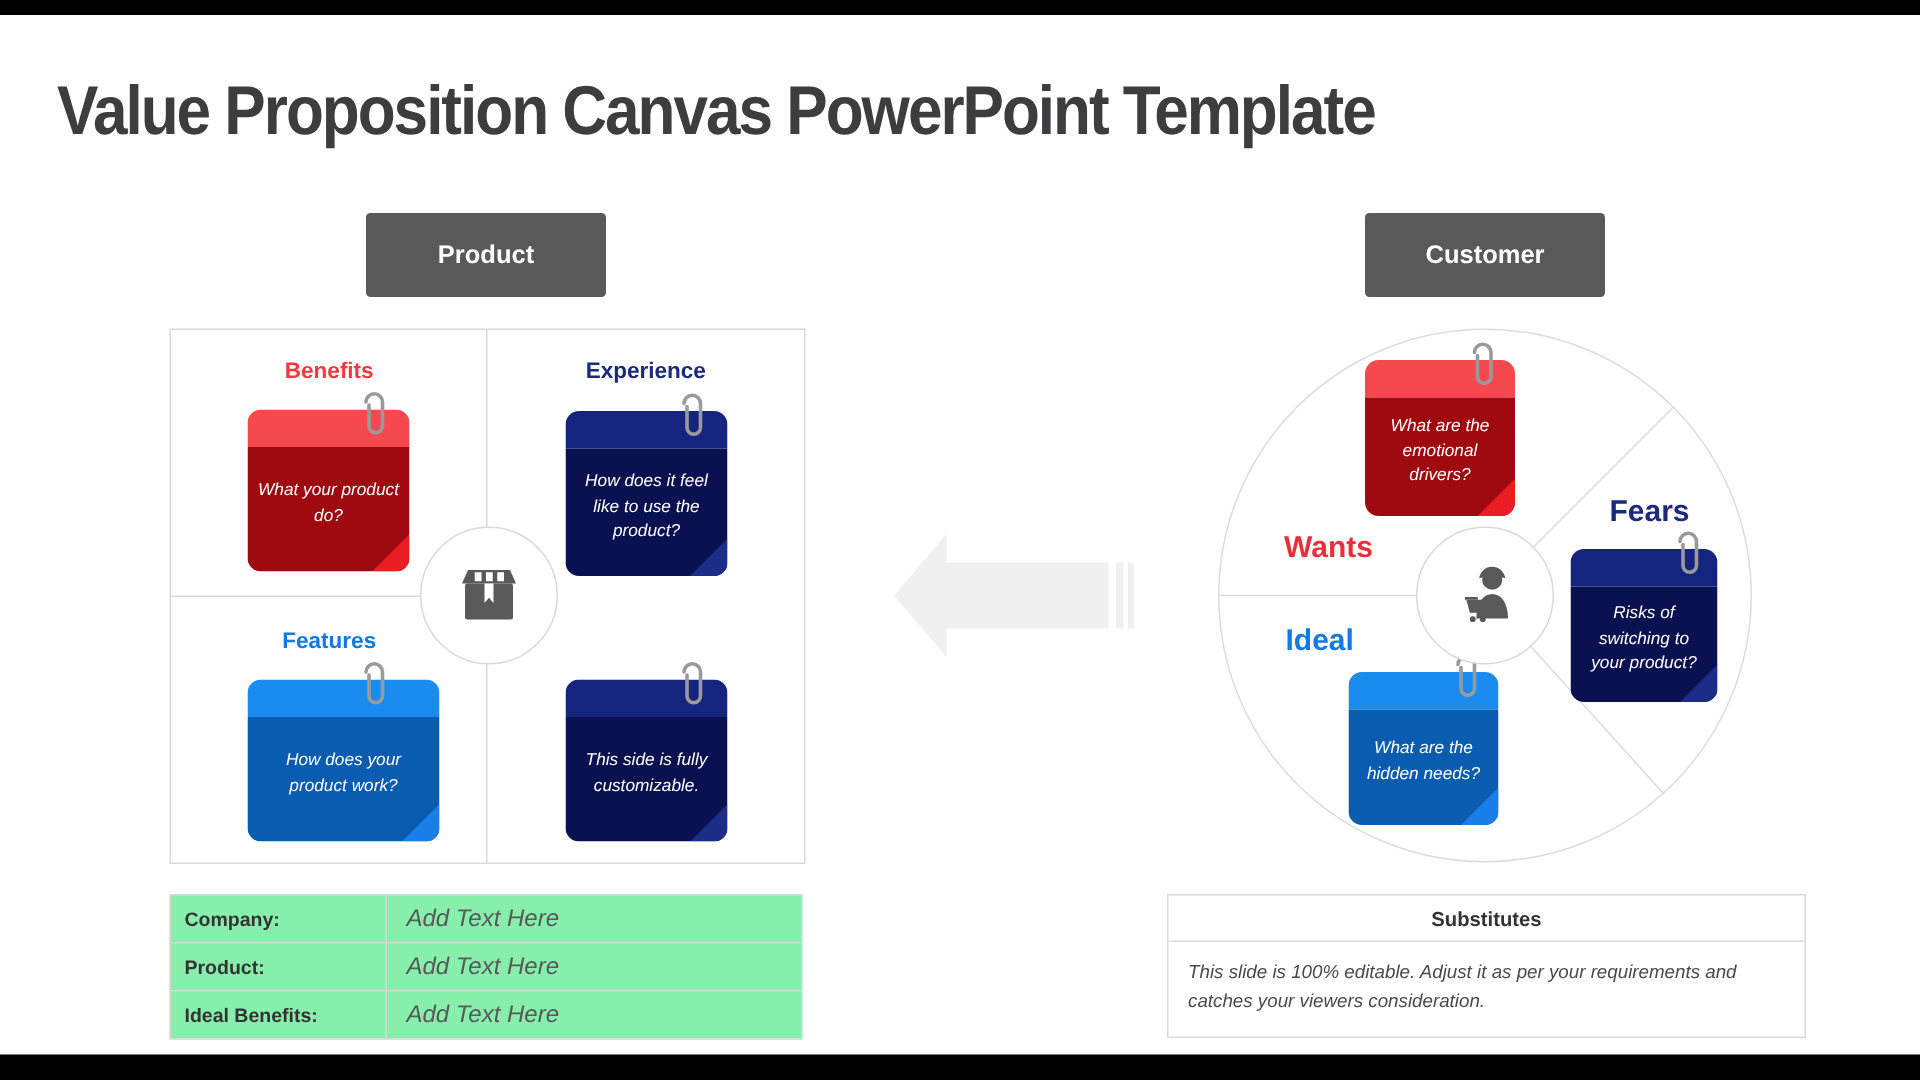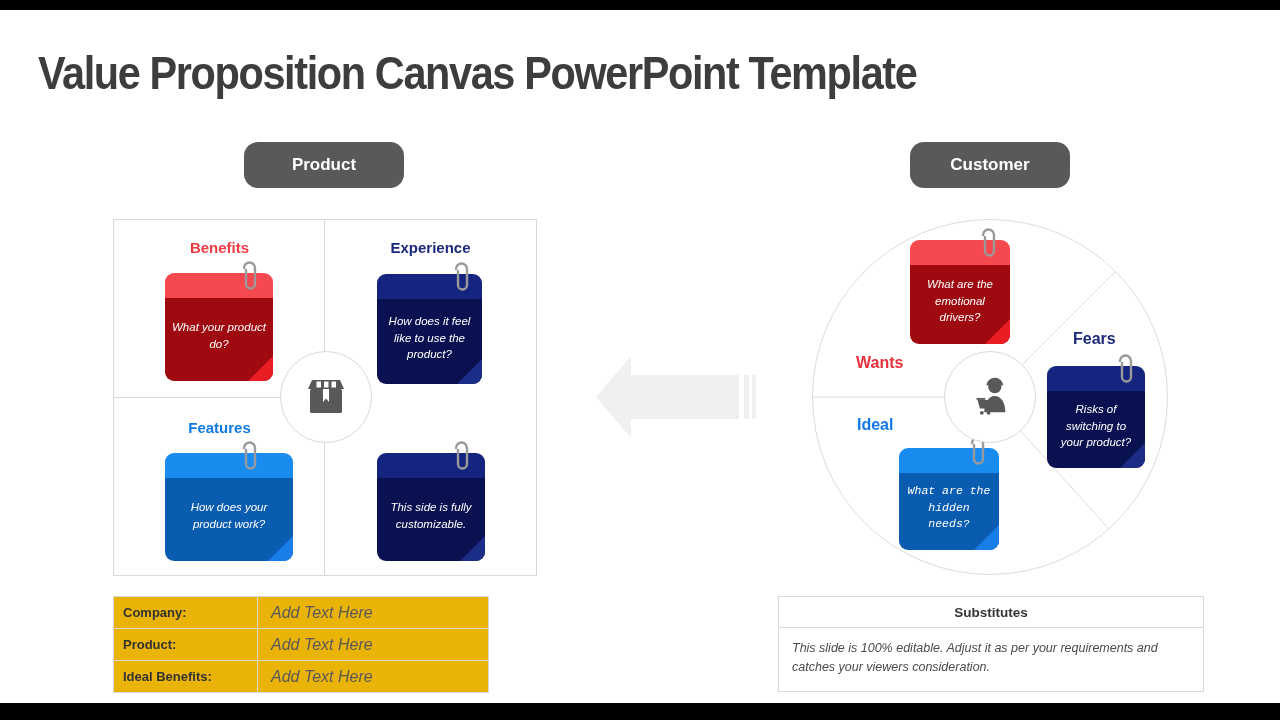--- a/index.html
+++ b/index.html
@@ -6,21 +6,21 @@
   .stage{position:relative;width:1280px;height:720px;background:#ffffff;overflow:hidden;
          font-family:"Liberation Sans", sans-serif;}
   .bar{position:absolute;left:0;width:1280px;background:#000;}
   .bar.top{top:0;height:10px;}
   .bar.bottom{top:703px;height:17px;}
 
   .page-title{position:absolute;left:38px;top:46px;font-size:46px;font-weight:bold;
               color:#3d3d40;letter-spacing:-1.5px;white-space:nowrap;
               transform:scaleX(.9);transform-origin:left top;}
 
-  .pill{position:absolute;width:160px;height:46px;background:#595959;border-radius:14px;
+  .pill{position:absolute;width:160px;height:56px;background:#595959;border-radius:3px;
         color:#fff;font-size:17px;font-weight:bold;display:flex;align-items:center;
         justify-content:center;}
   .pill.product{left:244px;top:142px;}
   .pill.customer{left:910px;top:142px;}
 
   
   .canvas{position:absolute;left:113px;top:219px;width:422px;height:355px;
           border:1px solid #d9d9d9;background:#fff;}
   .canvas .vline{position:absolute;left:210px;top:0;width:1px;height:355px;background:#d9d9d9;}
   .canvas .hline{position:absolute;left:0;top:177px;width:211px;height:1px;background:#d9d9d9;}
@@ -54,27 +54,27 @@
   .hub.product-hub{left:280px;top:351px;}
   .hub.customer-hub{left:944px;top:351px;}
 
   
   .arrow-wrap{position:absolute;left:595px;top:354px;width:168px;height:86px;}
 
   
   .big-circle{position:absolute;left:812px;top:219px;width:356px;height:356px;}
   .big-circle .ring{position:absolute;left:0;top:0;width:354px;height:354px;border-radius:50%;
                     border:1px solid #dcdcdc;}
-  .side-label{position:absolute;font-size:16px;font-weight:bold;}
+  .side-label{position:absolute;font-size:20px;font-weight:bold;}
   .side-label.wants{left:856px;top:354px;color:#e8303a;}
   .side-label.needs{left:857px;top:416px;color:#1279e8;}
   .side-label.fears{left:1073px;top:330px;color:#1b2a7c;}
 
   
-  .details-table{position:absolute;left:113px;top:596px;width:376px;background:#eab308;}
+  .details-table{position:absolute;left:113px;top:596px;width:422px;background:#86efac;}
   .details-row{display:flex;height:31px;border:1px solid #d9d9d9;border-top:none;}
   .details-row:first-child{border-top:1px solid #d9d9d9;}
   .details-label{width:144px;border-right:1px solid #d9d9d9;display:flex;align-items:center;
                  padding-left:9px;font-size:13px;font-weight:bold;color:#333;box-sizing:border-box;}
   .details-value{flex:1;display:flex;align-items:center;padding-left:13px;font-size:16px;
                  font-style:italic;color:#595959;}
 
   
   .subs{position:absolute;left:778px;top:596px;width:424px;border:1px solid #d9d9d9;background:#fff;}
   .subs-head{height:30px;border-bottom:1px solid #d9d9d9;display:flex;align-items:center;
@@ -110,21 +110,21 @@
         <div class="note-head"></div>
         <div class="note-body"></div>
         <div class="note-fold"></div>
       </div>
       <div class="note-text">What your product do?</div>
       <svg class="clip clip-left" viewBox="0 0 21 40">
         <path d="M5 11 a5.5 5.5 0 0 1 11 0 v16 a4.5 4.5 0 0 1 -9 0 V13" fill="none" stroke="#9a9a9a" stroke-width="2.4" stroke-linecap="round"></path>
       </svg>
     </div>
 
-    <div class="note navy" style="left:263px;top:54px;width:88px;height:110px;padding-left:17px;">
+    <div class="note navy" style="left:263px;top:54px;width:108px;height:110px;">
       <div class="note-card">
         <div class="note-head"></div>
         <div class="note-body"></div>
         <div class="note-fold"></div>
       </div>
       <div class="note-text">How does it feel like to use the product?</div>
       <svg class="clip clip-left" viewBox="0 0 21 40">
         <path d="M5 11 a5.5 5.5 0 0 1 11 0 v16 a4.5 4.5 0 0 1 -9 0 V13" fill="none" stroke="#9a9a9a" stroke-width="2.4" stroke-linecap="round"></path>
       </svg>
     </div>
@@ -201,21 +201,21 @@
       <div class="note-head"></div>
       <div class="note-body"></div>
       <div class="note-fold"></div>
     </div>
     <div class="note-text">Risks of switching to your product?</div>
     <svg class="clip clip-right" viewBox="0 0 21 40">
       <path d="M5 11 a5.5 5.5 0 0 1 11 0 v16 a4.5 4.5 0 0 1 -9 0 V13" fill="none" stroke="#9a9a9a" stroke-width="2.4" stroke-linecap="round"></path>
     </svg>
   </div>
 
-  <div class="note blue" style="left:899px;top:448px;width:100px;height:102px;font-family:Liberation Mono, monospace;">
+  <div class="note blue" style="left:899px;top:448px;width:100px;height:102px;">
     <div class="note-card">
       <div class="note-head"></div>
       <div class="note-body"></div>
       <div class="note-fold"></div>
     </div>
     <div class="note-text">What are the hidden needs?</div>
     <svg class="clip clip-right" viewBox="0 0 21 40">
       <path d="M5 11 a5.5 5.5 0 0 1 11 0 v16 a4.5 4.5 0 0 1 -9 0 V13" fill="none" stroke="#9a9a9a" stroke-width="2.4" stroke-linecap="round"></path>
     </svg>
   </div>

